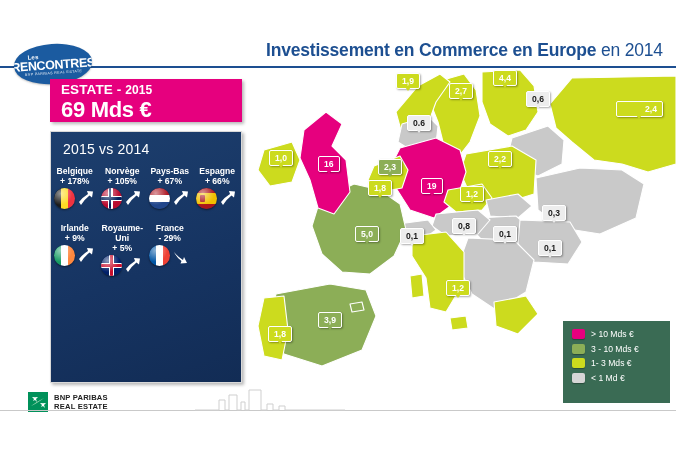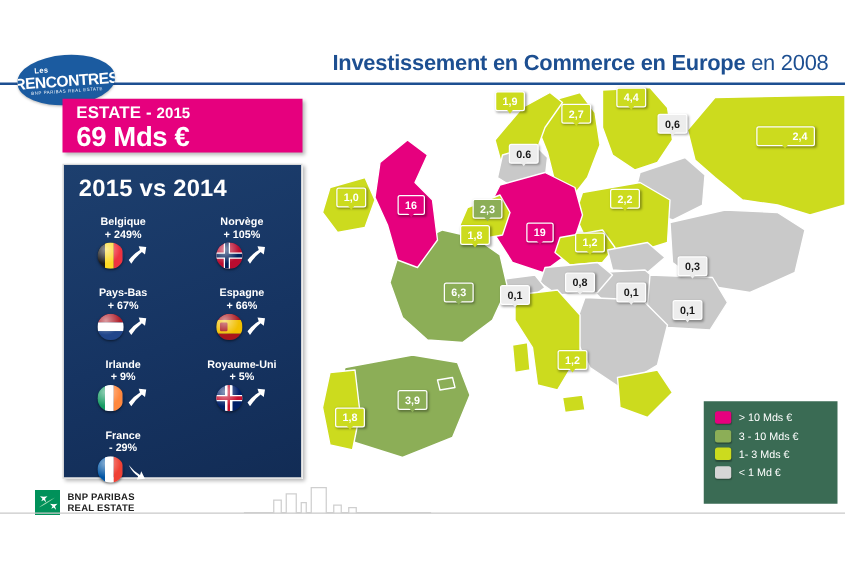--- a/index.html
+++ b/index.html
@@ -33,22 +33,22 @@
      color:#fff;padding:3px 0 0 11px;box-sizing:border-box;}
   .pinkbox .pb1{font-size:13.5px;font-weight:bold;letter-spacing:.1px;line-height:15px;}
   .pinkbox .pb1 .yr{font-size:12px;}
   .pinkbox .pb2{font-size:22px;font-weight:bold;line-height:23px;letter-spacing:-.3px;}
 
   
   .bluepanel{position:absolute;left:50px;top:131px;width:192px;height:252px;
      background:linear-gradient(160deg,#1d3f6e 0%,#163462 55%,#122c55 100%);
      box-shadow:2px 2px 3px rgba(0,0,0,.28);color:#fff;
      border:1px solid #d9d9d9;box-sizing:border-box;}
-  .bp-title{font-size:19px;font-weight:bold;margin:9px 0 0 12px;letter-spacing:.2px;}
-  .grid{display:grid;grid-template-columns:1fr 1fr;margin-top:9px;}
+  .bp-title{font-size:14px;font-weight:normal;margin:9px 0 0 12px;letter-spacing:.2px;}
+  .grid{display:grid;grid-template-columns:1fr 1fr 1fr 1fr;margin-top:9px;}
   .cell{height:57px;position:relative;text-align:center;}
   .cell .cname{font-size:8.6px;font-weight:bold;line-height:10px;}
   .cell .cpct{font-size:8.6px;font-weight:bold;line-height:10px;}
   .flagrow{display:flex;align-items:center;justify-content:center;gap:1px;margin-top:2px;}
   .flag{width:21px;height:21px;border-radius:50%;overflow:hidden;position:relative;
      box-shadow:0 1px 2px rgba(0,0,0,.5);flex:0 0 auto;}
   .flag i{position:absolute;left:0;right:0;display:block;}
   .gloss{position:absolute;inset:0;border-radius:50%;
      background:radial-gradient(circle at 32% 26%,rgba(255,255,255,.55),rgba(255,255,255,0) 55%);}
   .arrow{width:20px;height:20px;flex:0 0 auto;}
@@ -92,33 +92,33 @@
 <body>
 
 <div class="top-rule"></div>
 
 <div class="rencontres">
   <div class="l1">Les</div>
   <div class="l2">RENCONTRES</div>
   <div class="l3">BNP PARIBAS REAL ESTATE</div>
 </div>
 
-<div class="title"><b>Investissement en Commerce en Europe</b><span> en 2008</span></div>
+<div class="title"><b>Investissement en Commerce en Europe</b><span> en 2014</span></div>
 
 <div class="pinkbox">
   <div class="pb1"><span>ESTATE - </span><span class="yr">2015</span></div>
   <div class="pb2">69 Mds €</div>
 </div>
 
 <div class="bluepanel">
   <div class="bp-title">2015 vs 2014</div>
   <div class="grid" id="cgrid">
       <div class="cell">
         <div class="cname">Belgique</div>
-        <div class="cpct">+ 249%</div>
+        <div class="cpct">+ 178%</div>
         <div class="flagrow">
           <span class="flag">
             <i style="top:0;bottom:0;left:0;width:33.4%;height:100%;background:#1b1b1b"></i>
             <i style="top:0;bottom:0;left:33.3%;width:33.4%;height:100%;background:#fdda24"></i>
             <i style="top:0;bottom:0;left:66.6%;width:33.4%;height:100%;background:#ef3340"></i>
             <span class="gloss"></span>
           </span>
           <svg class="arrow" viewBox="0 0 20 20">
             <path fill="#fff" d="M3 13 q4 -5 9 -8 l-1 -3 6 .6 -1 6 -2.5 -2 Q8 11 5 16z"></path>
           </svg>
@@ -282,31 +282,31 @@
 </div>
 
 <div id="maplabels" style="position:absolute;left:250px;top:68px;width:426px;height:340px;">
     <span class="lab lime" style="left: 19px; top: 82px;">1,0</span>
     <span class="lab pink" style="left: 68px; top: 88px;">16</span>
     <span class="lab lime" style="left: 146px; top: 5px;">1,9</span>
     <span class="lab lime" style="left: 199px; top: 15px;">2,7</span>
     <span class="lab lime" style="left: 243px; top: 2px;">4,4</span>
     <span class="lab grey" style="left: 157px; top: 47px;">0.6</span>
     <span class="lab grey" style="left: 276px; top: 23px;">0,6</span>
-    <span class="lab lime" style="left: 355px; top: 33px; padding-left: 28px;">2,4</span>
+    <span class="lab lime" style="left: 366px; top: 33px; padding-left: 28px;">2,4</span>
     <span class="lab olive" style="left: 128px; top: 91px;">2,3</span>
     <span class="lab lime" style="left: 118px; top: 112px;">1,8</span>
     <span class="lab pink" style="left: 171px; top: 110px;">19</span>
     <span class="lab lime" style="left: 238px; top: 83px;">2,2</span>
     <span class="lab lime" style="left: 210px; top: 118px;">1,2</span>
     <span class="lab grey" style="left: 248px; top: 137px; margin-left: 44px;">0,3</span>
     <span class="lab grey" style="left: 243px; top: 158px;">0,1</span>
     <span class="lab grey" style="left: 288px; top: 172px;">0,1</span>
     <span class="lab grey" style="left: 202px; top: 150px;">0,8</span>
-    <span class="lab olive" style="left: 105px; top: 158px;">6,3</span>
+    <span class="lab olive" style="left: 105px; top: 158px;">5,0</span>
     <span class="lab grey" style="left: 150px; top: 160px;">0,1</span>
     <span class="lab lime" style="left: 196px; top: 212px;">1,2</span>
     <span class="lab olive" style="left: 68px; top: 244px;">3,9</span>
     <span class="lab lime" style="left: 18px; top: 258px;">1,8</span>
   </div>
 
 <div class="legend" id="legend">
     <div class="leg-item">
       <span class="swatch" style="background: rgb(230, 0, 126); --c: #e6007e; box-shadow: rgba(0, 0, 0, 0.3) 0px 1px 1px;"></span>
       <span class="leg-lab">&gt; 10 Mds €</span>

